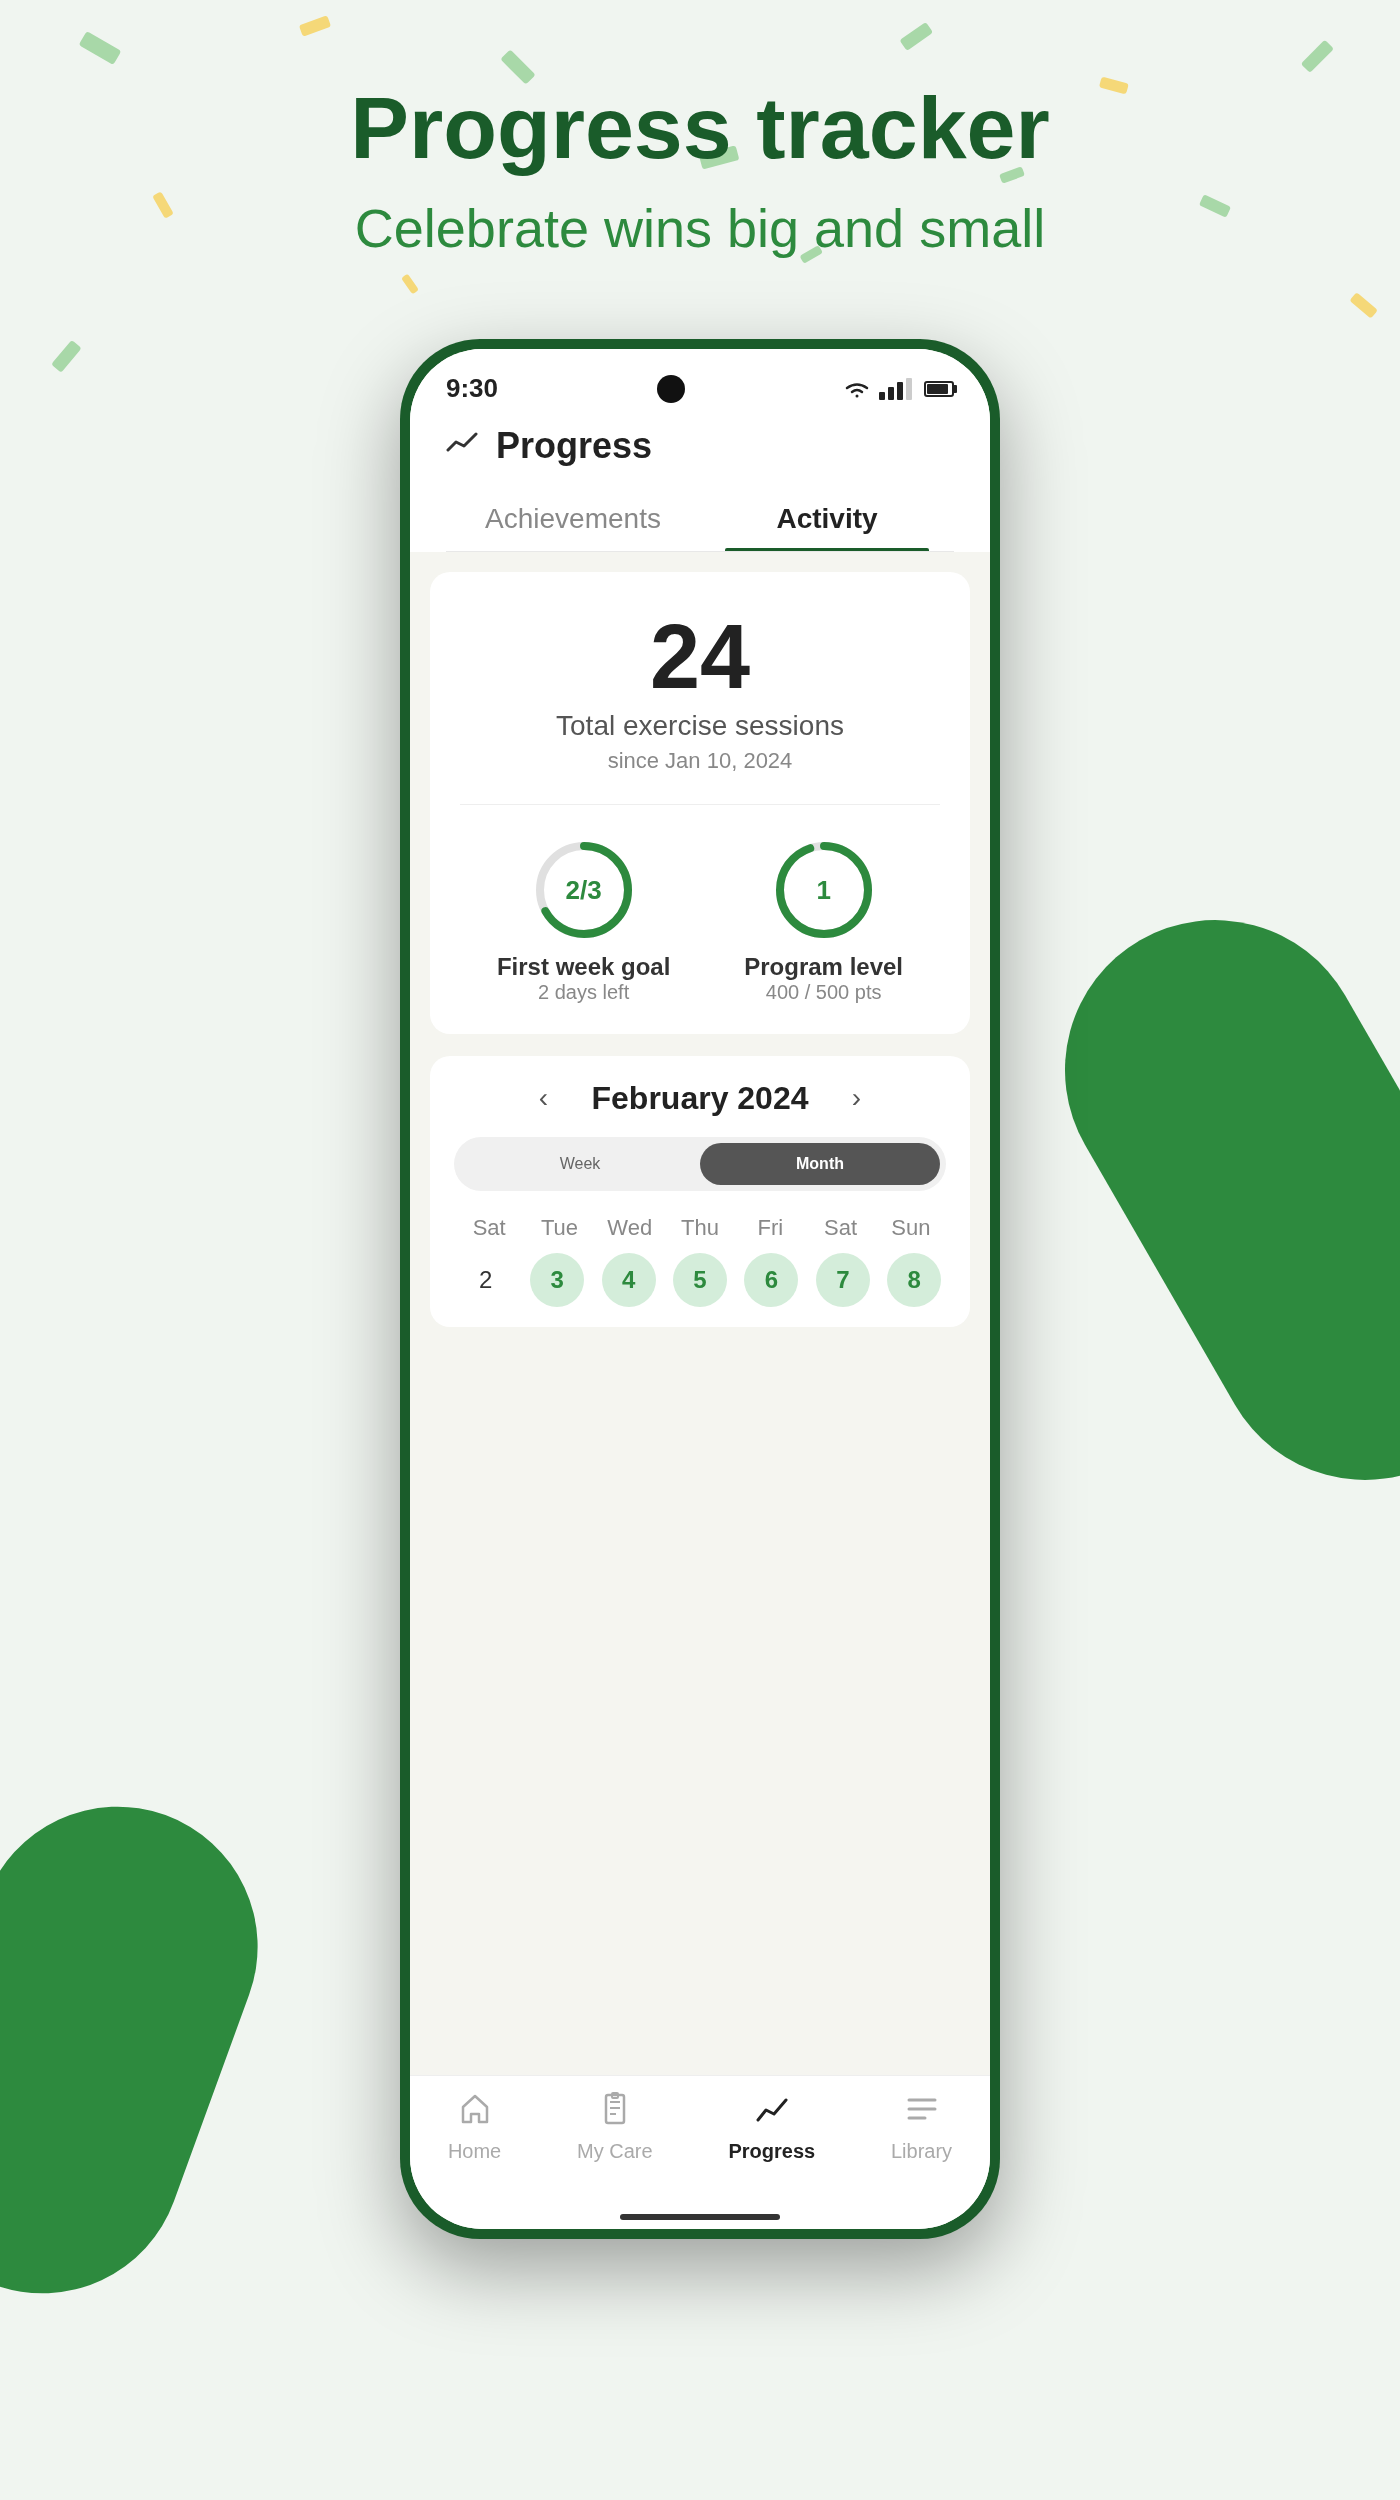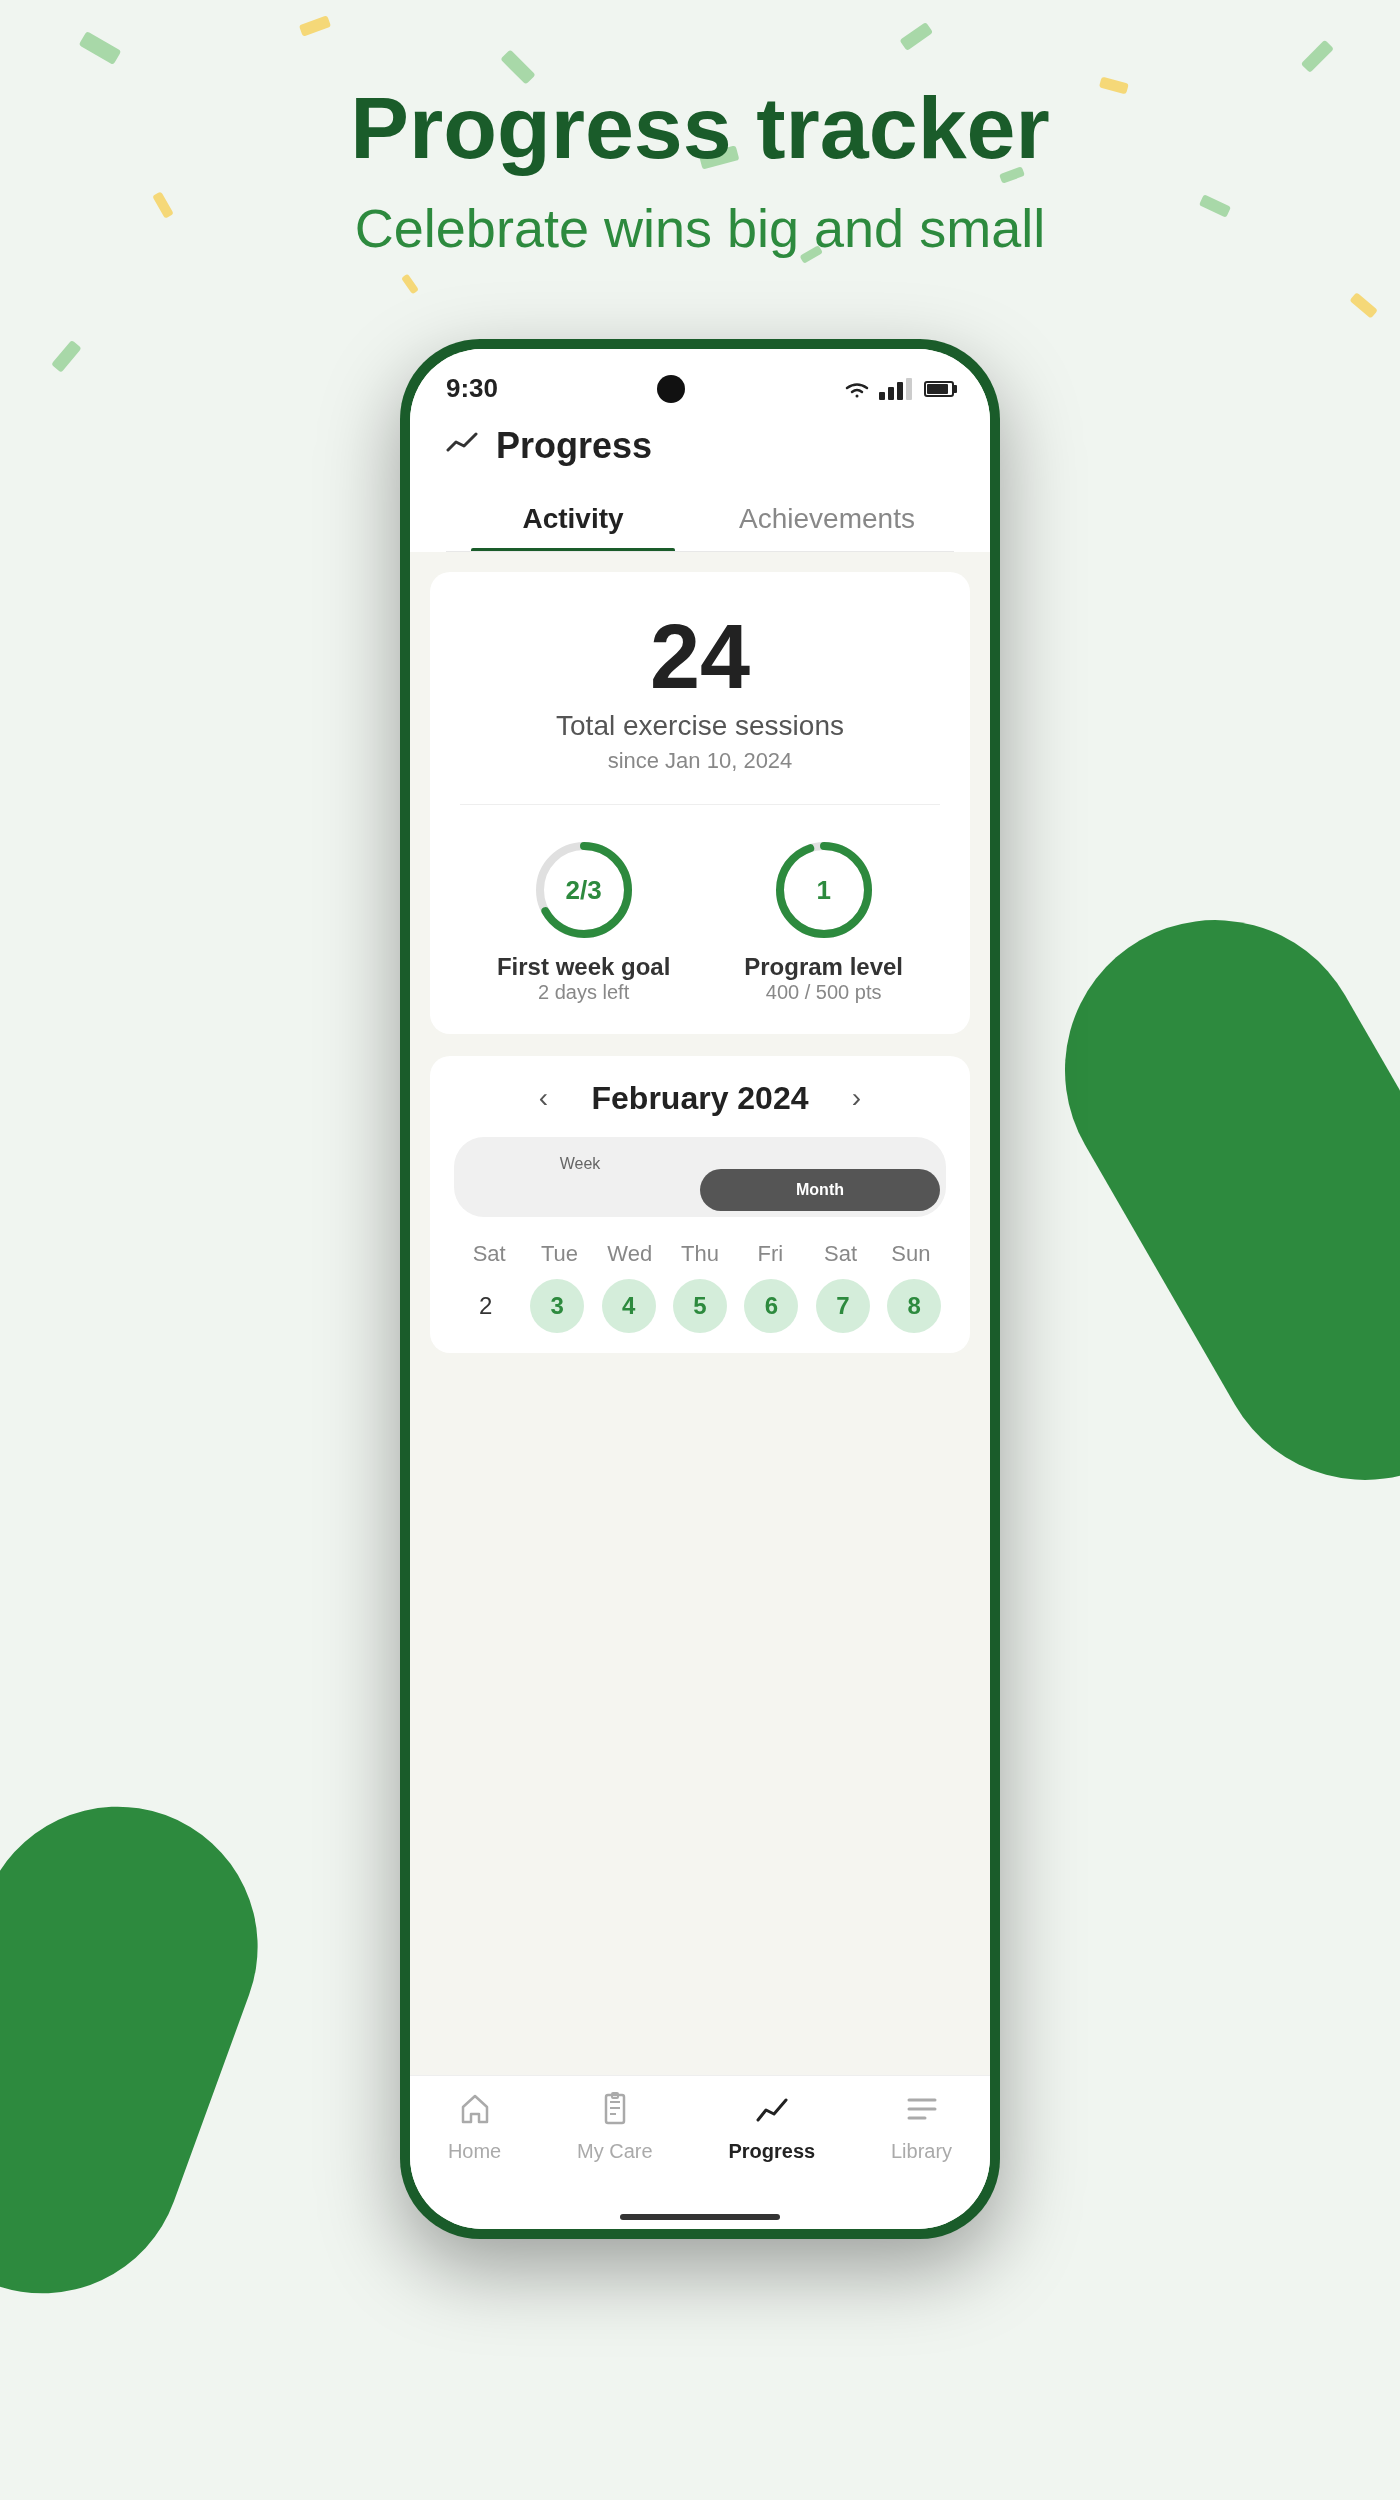--- a/index.html
+++ b/index.html
@@ -373,21 +373,20 @@
       font-size: 16px;
       border-radius: 24px;
       cursor: pointer;
       color: #666;
     }
 
     .toggle-btn.active {
       background: #555;
       color: white;
       font-weight: 600;
-      margin-top: 26px;
     }
 
     .cal-days-header {
       display: grid;
       grid-template-columns: repeat(7, 1fr);
       margin-bottom: 12px;
     }
 
     .cal-day-label {
       text-align: center;
@@ -536,25 +535,25 @@
           <span class="header-icon">
             
             <svg width="34" height="28" viewBox="0 0 34 28">
               <polyline points="2,22 10,14 18,18 30,6" fill="none" stroke="#333" stroke-width="3" stroke-linecap="round" stroke-linejoin="round"></polyline>
             </svg>
           </span>
           <span class="header-title-text">Progress</span>
         </div>
 
         <div class="tabs">
+          <div class="tab">
+            <span>Achievements</span>
+          </div>
           <div class="tab active">
             <span>Activity</span>
-          </div>
-          <div class="tab">
-            <span>Achievements</span>
           </div>
         </div>
       </div>
 
       <div class="app-content">
 
         <div class="stats-card">
           <div class="total-sessions">
             <div class="sessions-number">24</div>
             <div class="sessions-label">Total exercise sessions</div>

